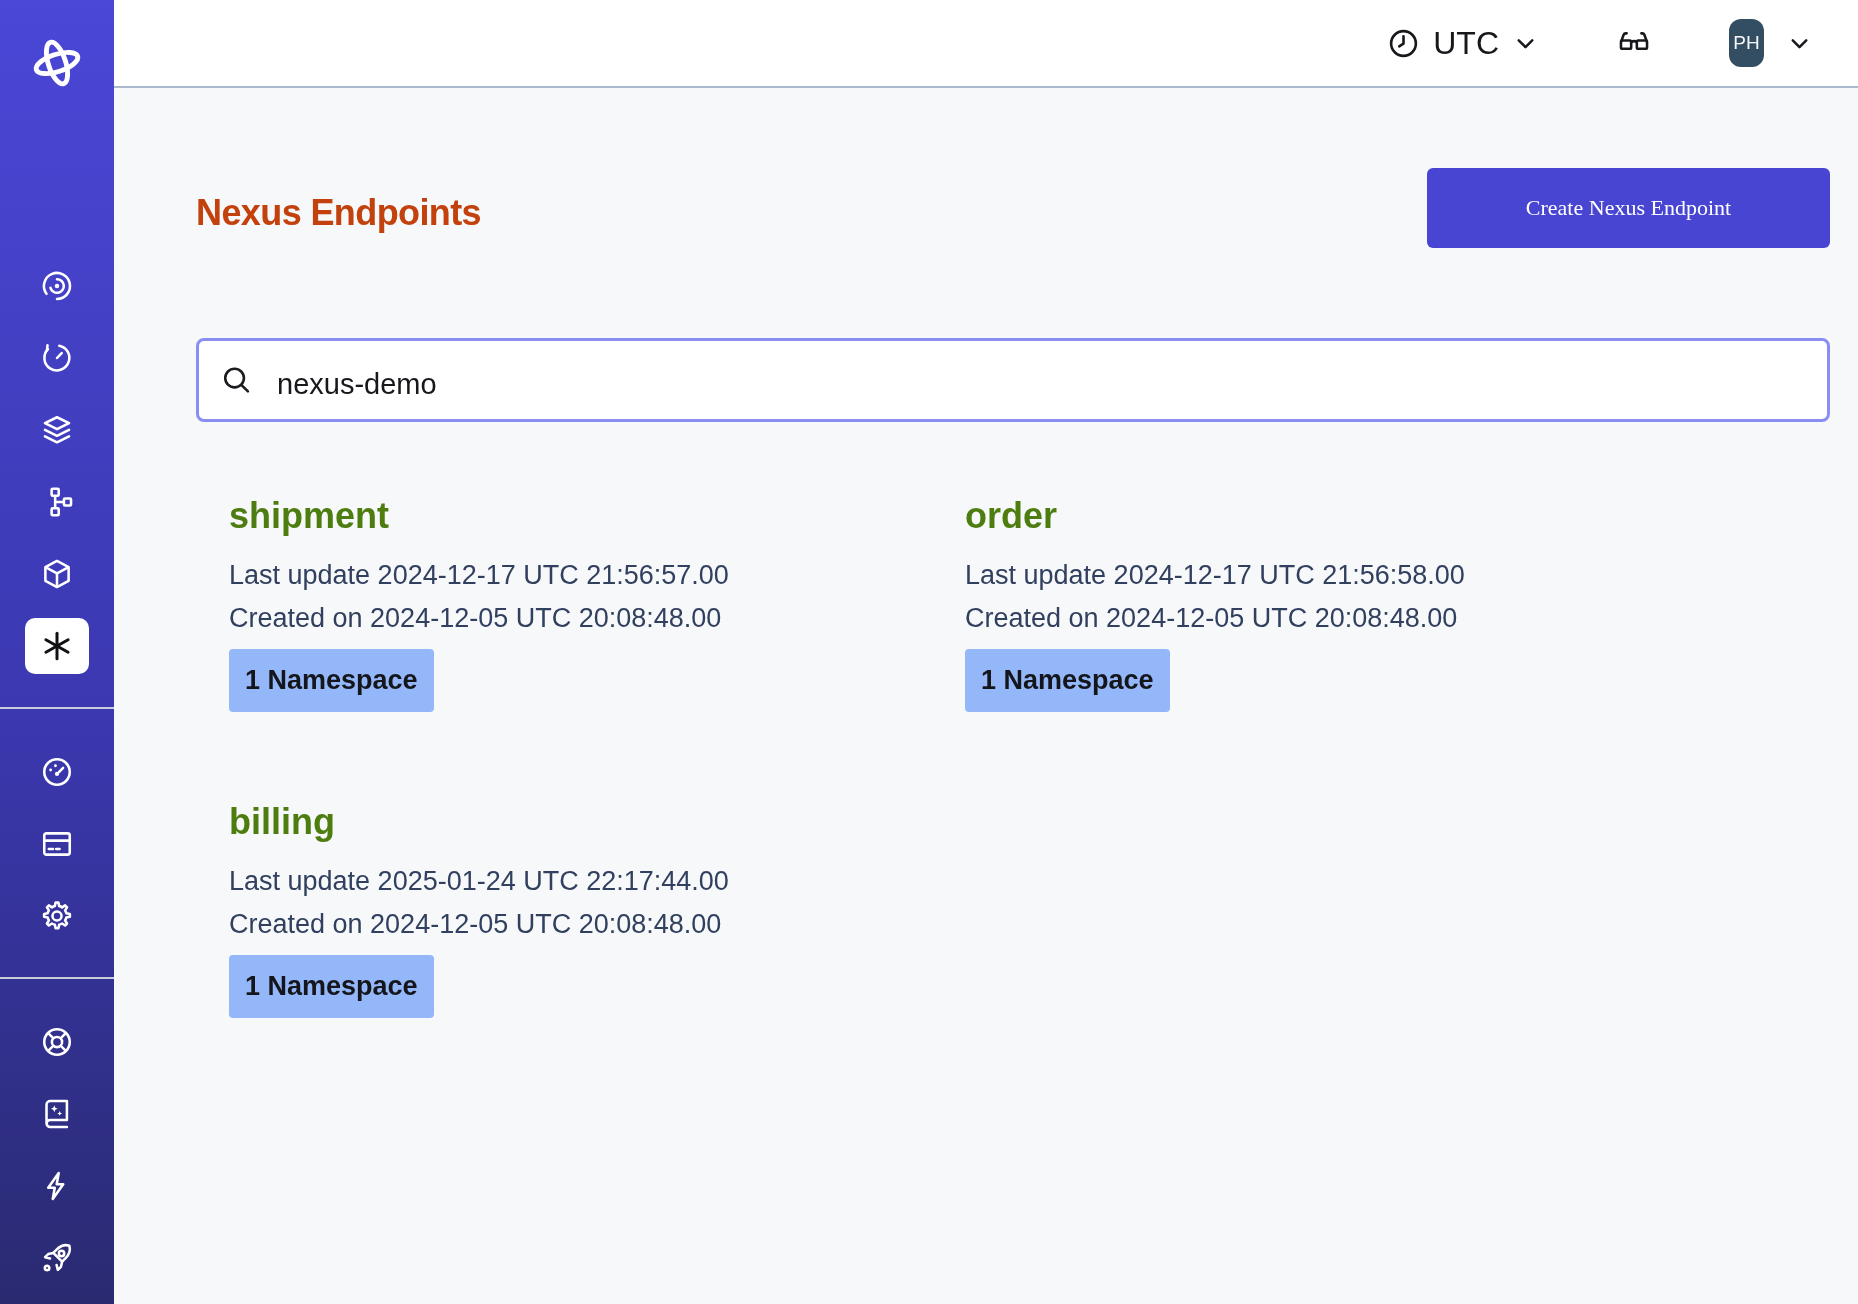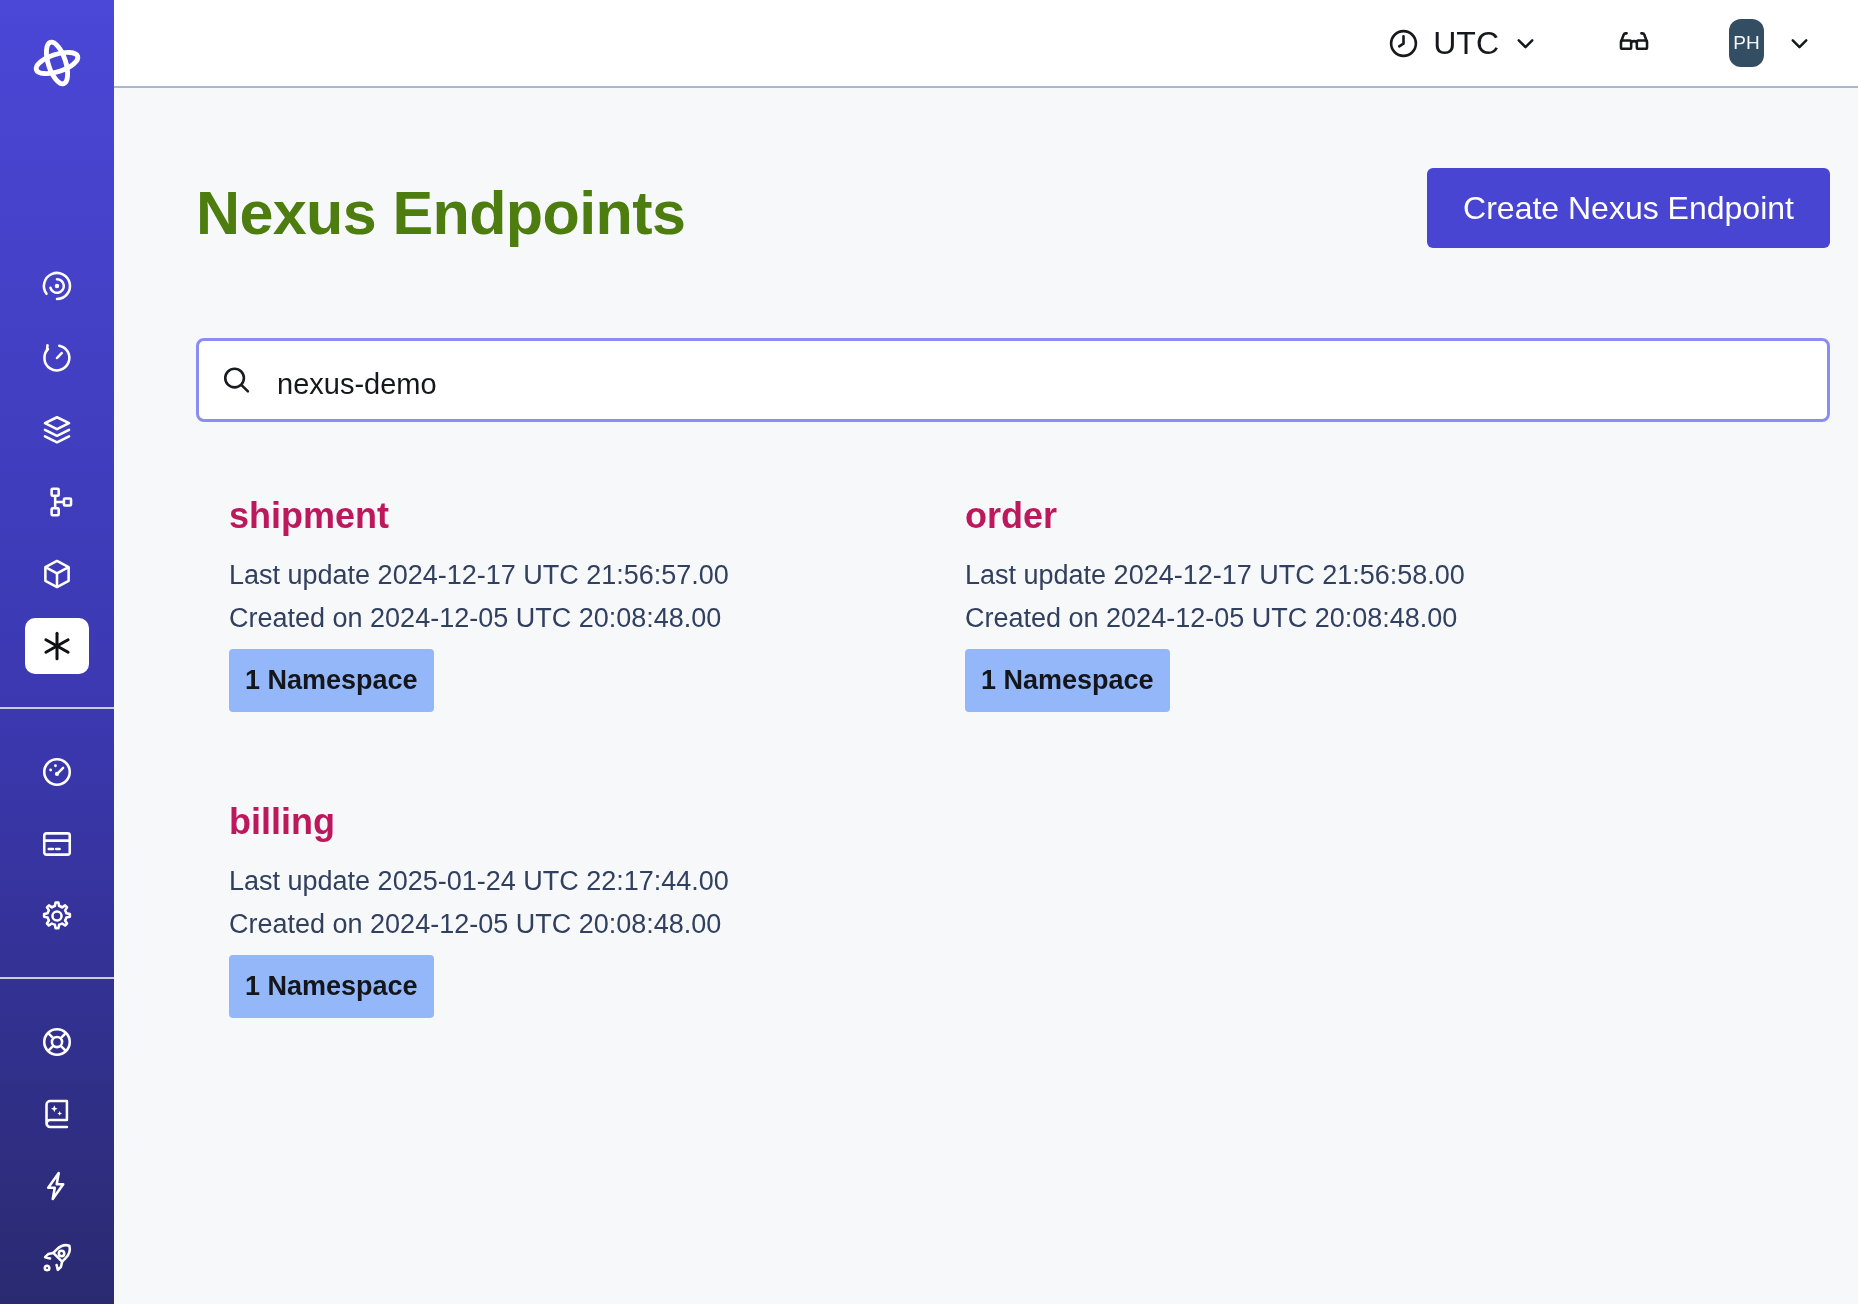--- a/index.html
+++ b/index.html
@@ -38,40 +38,40 @@
   svg.chevron { width:27px; height:27px; }
   .glasses-btn { display:flex; align-items:center; cursor:pointer; }
   .glasses-btn svg { width:42px; height:34px; }
   .user-control { display:flex; align-items:center; gap:22px; cursor:pointer; }
   .avatar { width:35px; height:48px; border-radius:12px; background:#334E63; color:#F4F6F8;
     font-size:19px; font-weight:500; display:flex; align-items:center; justify-content:center; }
 
   
   .content { padding:0 28px 0 82px; }
   .title-row { display:flex; align-items:center; justify-content:space-between; margin-top:80px; }
-  h1 { font-size:61px; font-weight:700; color:#4d7c0f; letter-spacing:-0.6px;margin-top:9px; }
+  h1 { font-size:36px; font-weight:700; color:#c2410c; letter-spacing:-0.6px;margin-top:9px; }
   .create-btn {
     background:#4845D2; color:#fff; border:none; border-radius:6px;
-    width:403px; height:80px; font-size:32px; font-weight:500; cursor:pointer;
-    font-family:Liberation Sans, sans-serif;
+    width:403px; height:80px; font-size:22px; font-weight:500; cursor:pointer;
+    font-family:Liberation Serif, serif;
   }
 
   .search-wrap { position:relative; margin-top:90px; }
   .search-input {
     width:100%; height:84px; background:#fff; border:3px solid #8A8DF1; border-radius:8px;
     font-size:29px; color:#17181C; padding:8px 24px 0 78px; outline:none;
     font-family:"Liberation Sans", sans-serif;
   }
   .search-wrap .search-icon {
     position:absolute; left:24px; top:50%; transform:translateY(-50%);
     width:33px; height:33px; color:#1B1C20; pointer-events:none;
   }
 
   .cards { display:grid; grid-template-columns:736px 736px; row-gap:88px; margin-top:72px; padding-left:33px; }
-  .card-title { font-size:36px; line-height:44px; font-weight:700; color:#be185d; cursor:pointer; }
+  .card-title { font-size:36px; line-height:44px; font-weight:700; color:#4d7c0f; cursor:pointer; }
   .card-line { font-size:27px; line-height:34px; color:#32405F; }
   .card-line.first { margin-top:20px; }
   .card-line.second { margin-top:9px; }
   .badge {
     display:inline-block; margin-top:14px; background:#93B7F8; color:#14161B;
     font-size:27px; line-height:31px; font-weight:700; padding:16px 16px; border-radius:4px;
   }
 
   svg { display:block; }
 </style>

